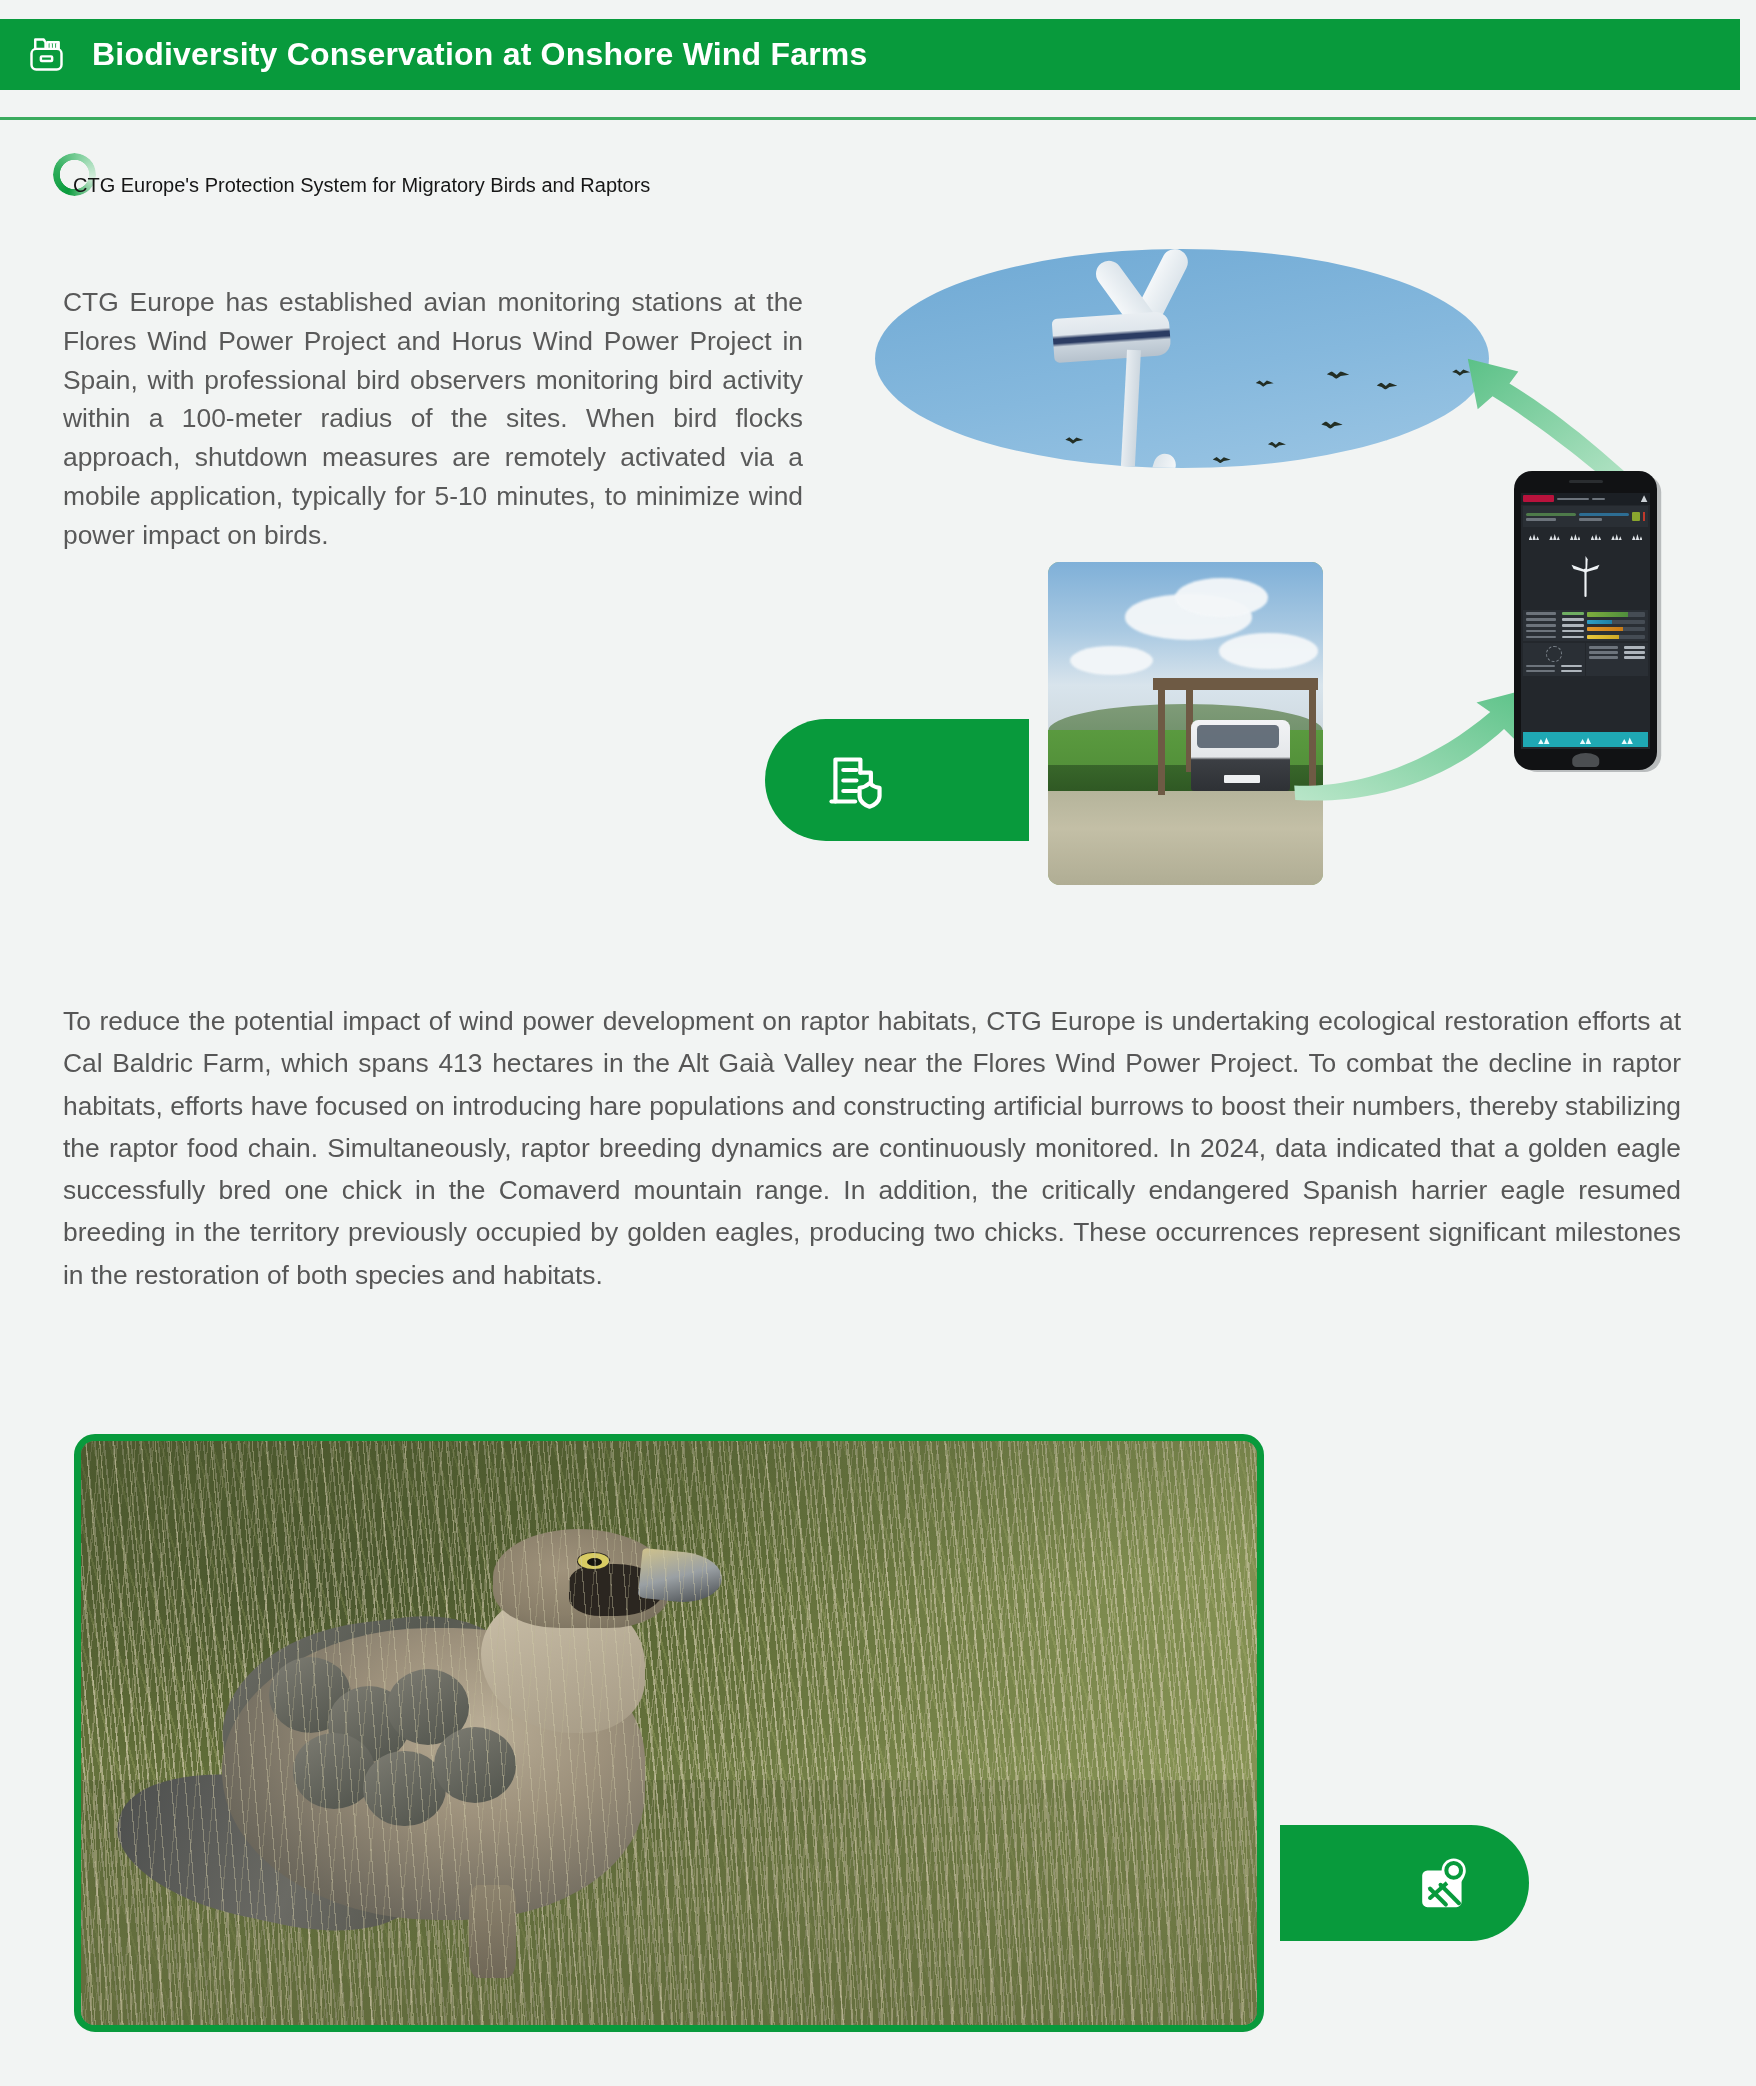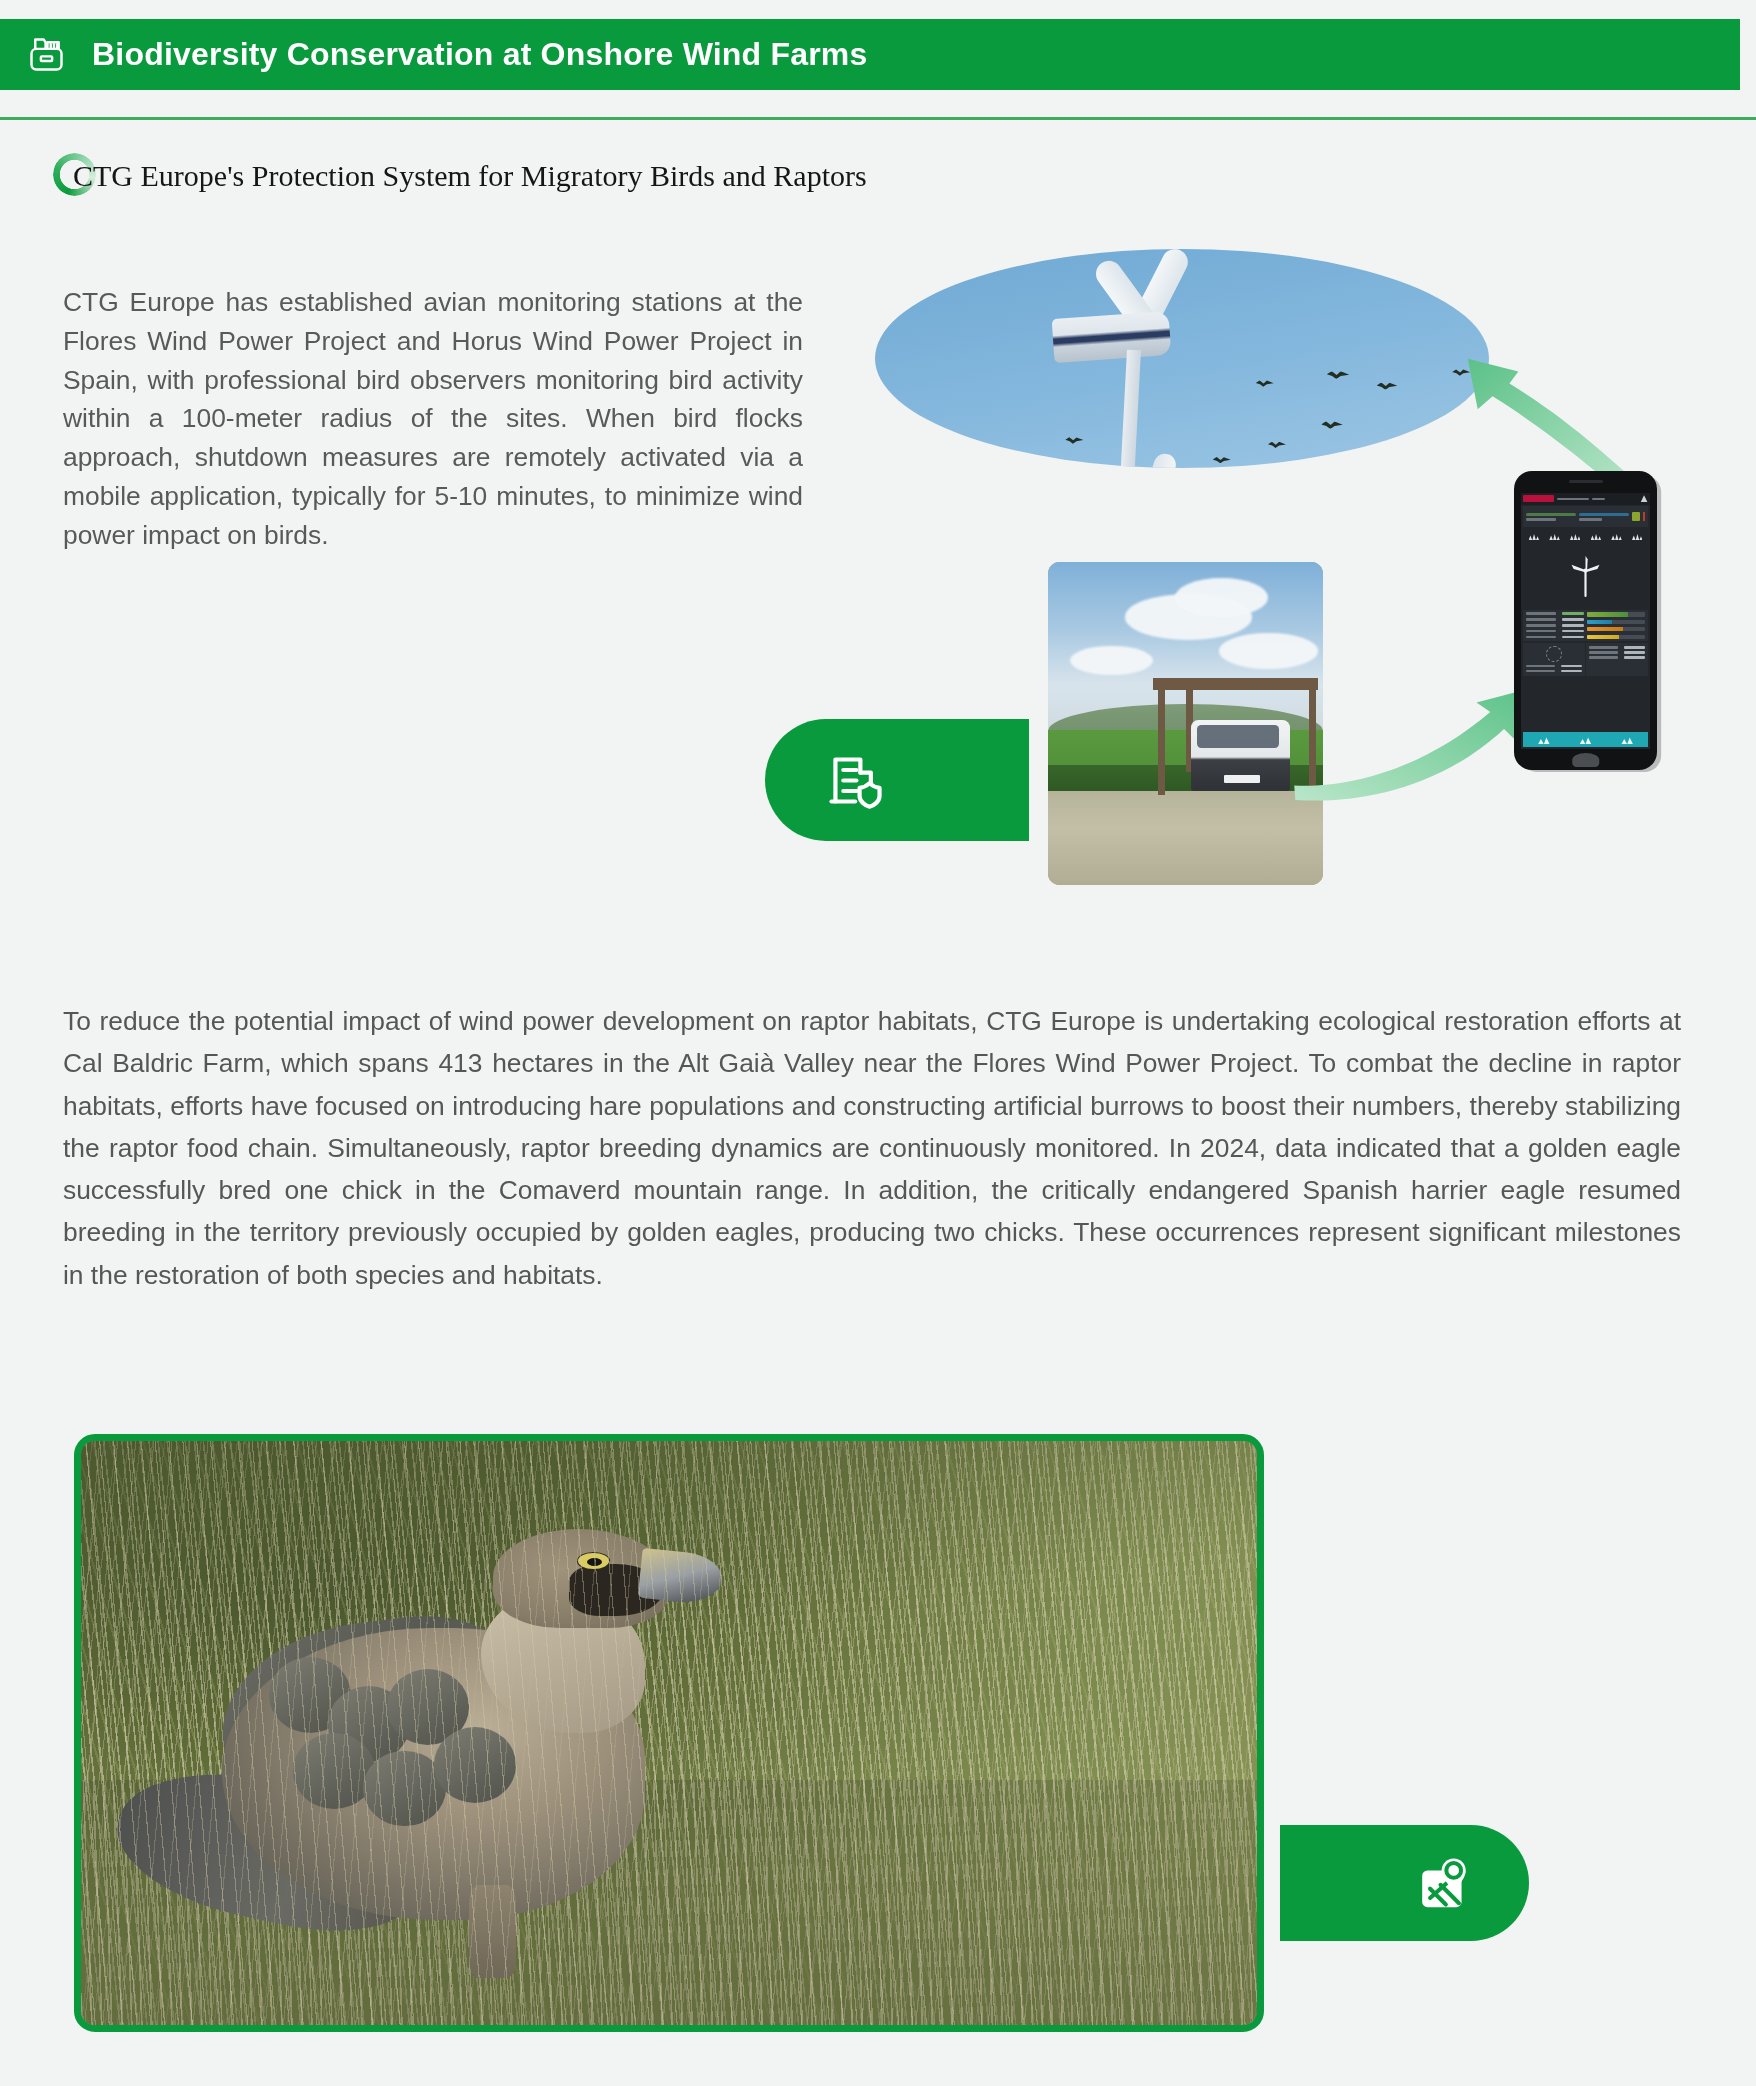--- a/index.html
+++ b/index.html
@@ -50,26 +50,25 @@
     left:0px; top:-6.3px;
     width:43px; height:43px;
     border-radius:50%;
     background:
       conic-gradient(from 200deg, #0a9b3c 0deg, #2fae5c 90deg, #8fd5a8 190deg, #d6eddd 260deg, #0a9b3c 360deg);
     -webkit-mask: radial-gradient(circle, transparent 0 14.3px, #000 15px);
             mask: radial-gradient(circle, transparent 0 14.3px, #000 15px);
   }
   #section-title{
     position:absolute;
-    left:20px; top:0;
-    font-size:30px;
+    left:20px; top:15px;
+    font-size:20px;
     color:#161616;
     font-weight:500;
     white-space:nowrap;
-    font-family:Liberation Serif, serif;
   }
 
   
   #intro-paragraph{
     position:absolute;
     left:63px; top:283px;
     width:740px;
     font-size:26.4px;
     line-height:1.47;
     color:#595959;

